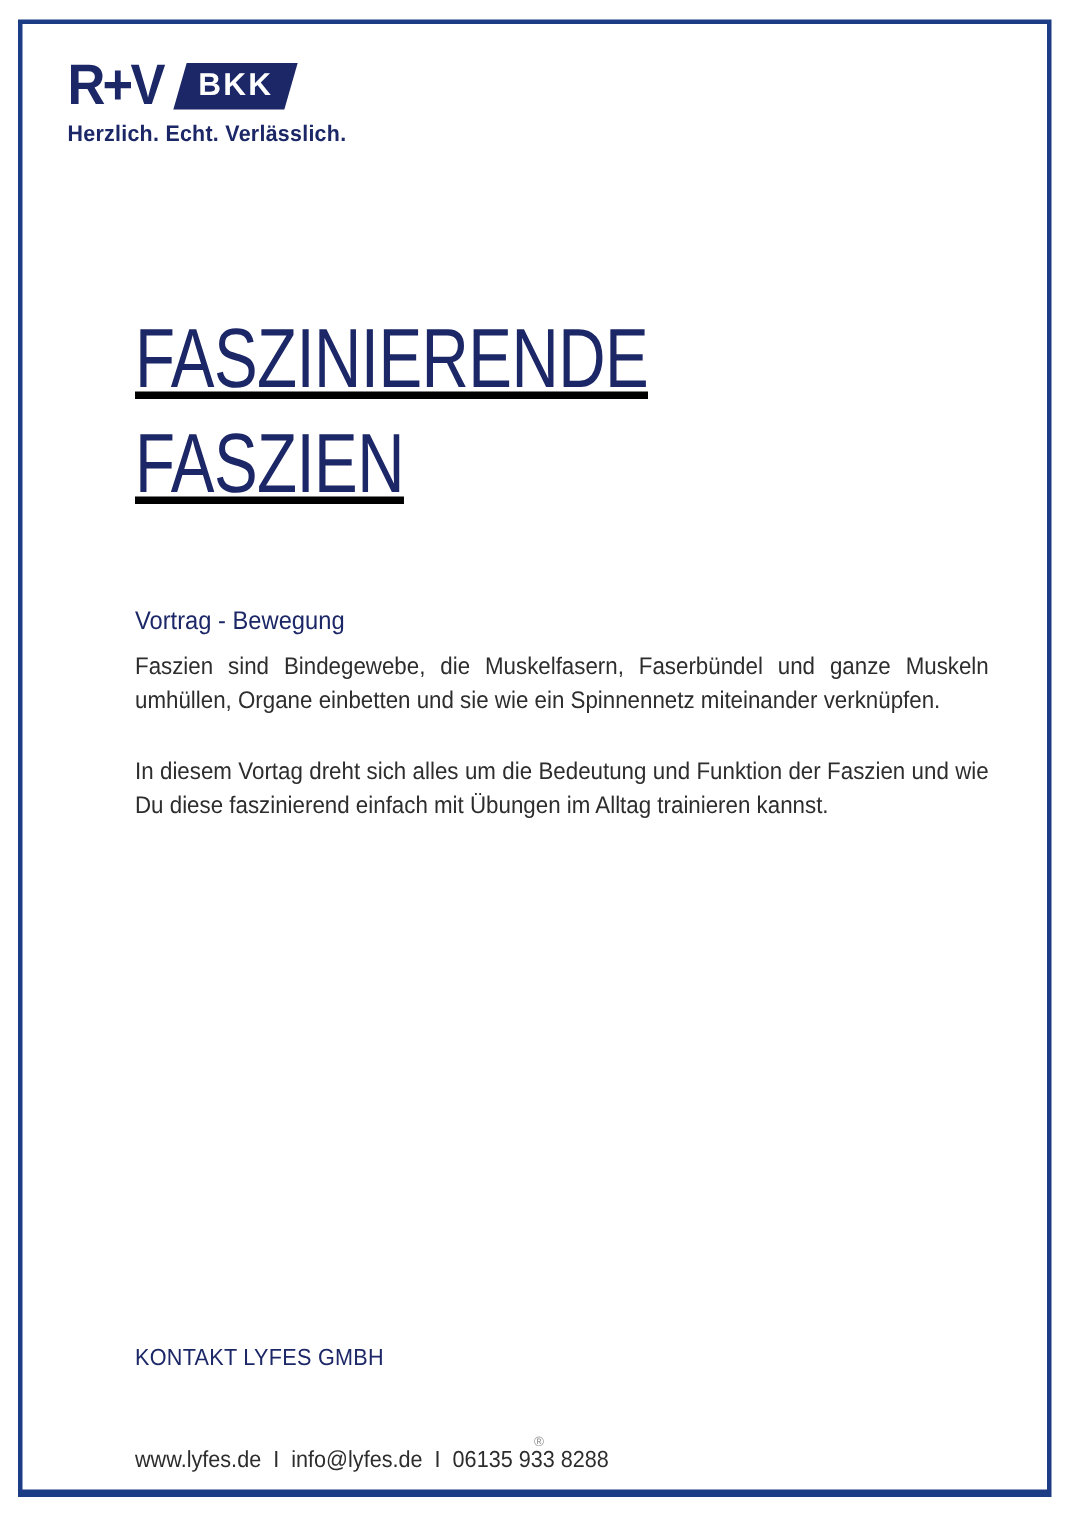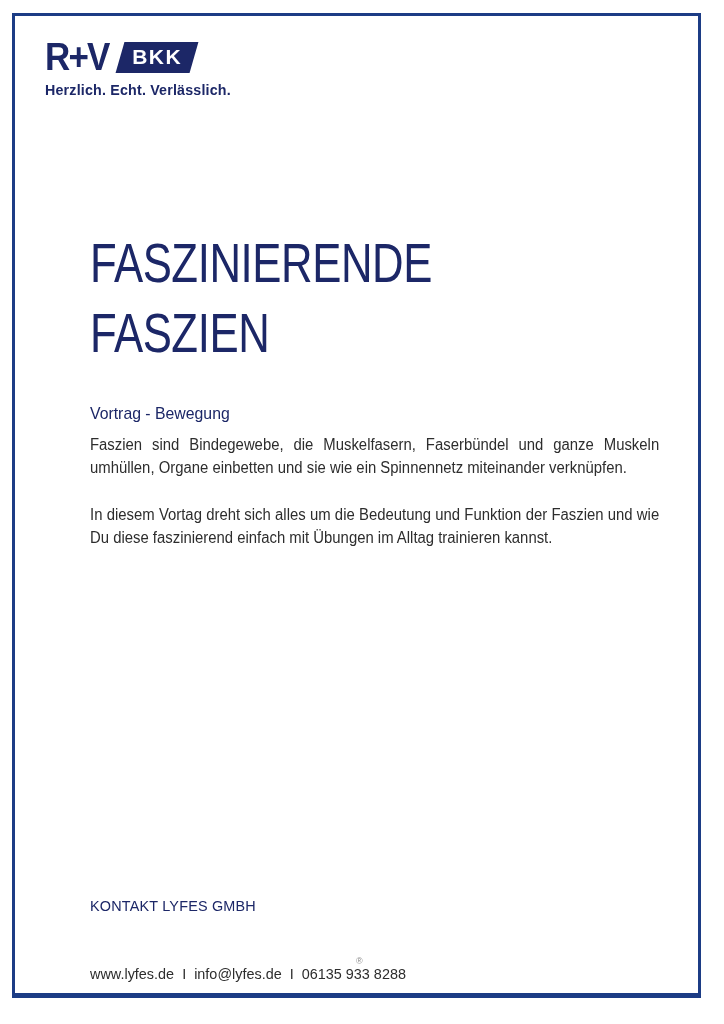--- a/index.html
+++ b/index.html
@@ -54,21 +54,21 @@
   }
   .tagline{
     position:absolute;left:45px;top:81px;
     color:var(--navy);
     font-size:15px;font-weight:bold;
     letter-spacing:0.2px;
     transform:scaleX(0.95);transform-origin:left top;
   }
   
   .title{
-    position:absolute;left:90px;top:228px;
+    position:absolute;left:90px;top:204px;text-decoration:underline;
   }
   .title-line{
     color:var(--navy);
     font-size:56px;
     font-weight:400;
     line-height:70px;
     letter-spacing:-0.5px;
     transform:scaleX(0.78);
     transform-origin:left top;
     white-space:nowrap;

